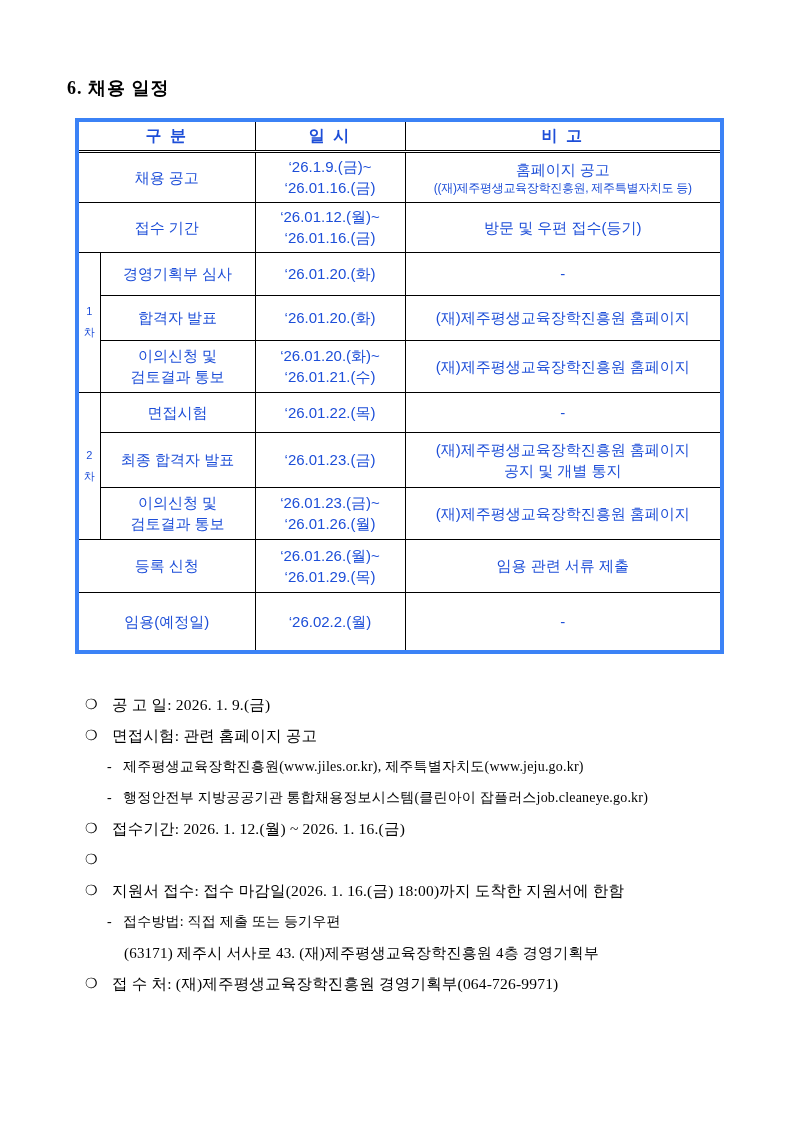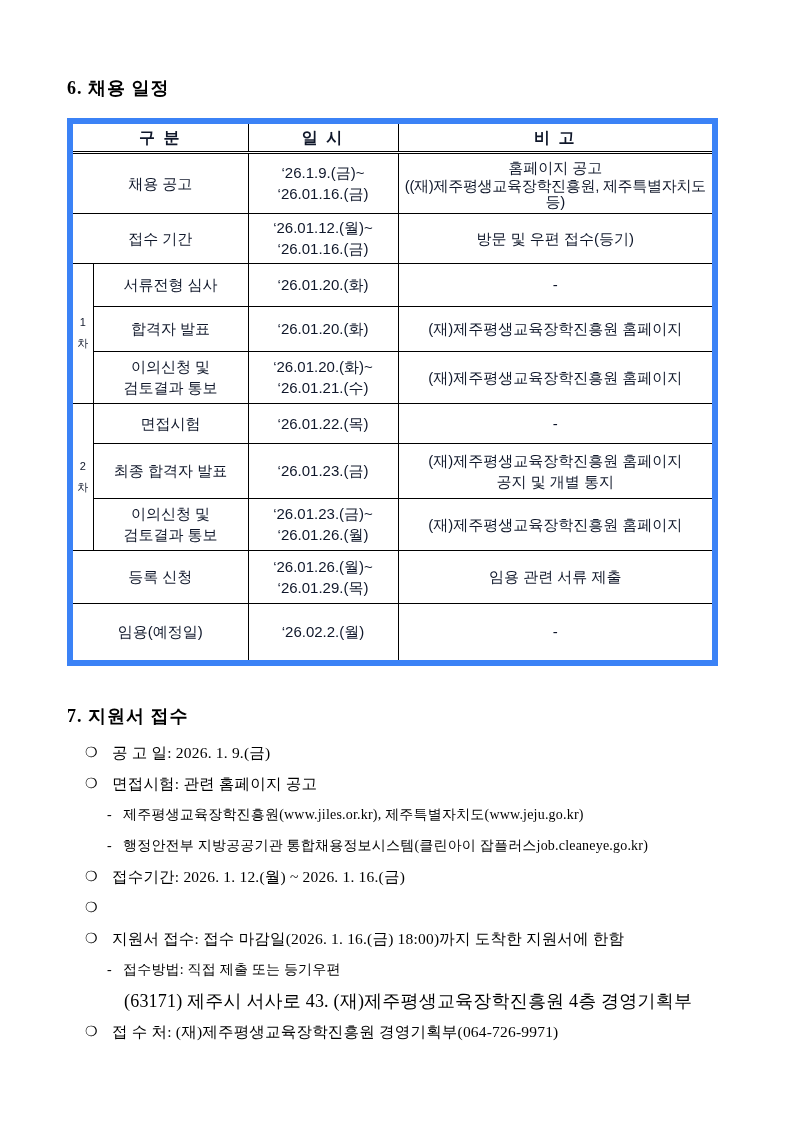--- a/index.html
+++ b/index.html
@@ -20,25 +20,25 @@
     letter-spacing:1px;
     line-height:20px;
     font-family:"Liberation Serif","DejaVu Serif",serif;
   }
   
   table.sched{
     border-collapse:collapse;
     table-layout:fixed;
     width:645px;
     margin-top:20px;
-    margin-left:0;
-    border:6px solid #3b82f6;
+    margin-left:8px;
+    border:4px solid #3b82f6;
     font-family:"Liberation Sans","DejaVu Sans",sans-serif;
     font-size:15px;
-    color:#0f172a;
+    color:#1d4ed8;
   }
   table.sched td{
     border:1px solid #000;
     text-align:center;
     vertical-align:middle;
     padding:3px 4px;
     line-height:21px;
     overflow:hidden;
   }
   table.sched tr.head td{
@@ -53,41 +53,41 @@
     line-height:19px;
     padding:0 2px;
     font-size:11px;
   }
   td.date{
     text-align:left;
     padding-left:17px;
   }
   td.cat{}
   .ln{display:block;text-align:center;}
-  .small{font-size:15px;line-height:16px;letter-spacing:-0.3px;}
+  .small{font-size:12px;line-height:16px;letter-spacing:-0.3px;}
   
   .sec7{margin-top:40px;}
   .s7-lines{margin-top:16px;}
   .line{
     display:flex;
     align-items:flex-start;
     margin-bottom:9px;
     line-height:22px;
     font-size:15.5px;
     letter-spacing:0.2px;
   }
   .line .marker{
     flex:0 0 auto;
     text-align:left;
   }
   .lv0{padding-left:18px;}
   .lv0 .marker{width:27px;font-size:14px;line-height:22px;}
   .lv1{padding-left:40px;font-size:14px;}
   .lv1 .marker{width:16px;}
-  .lv2{padding-left:57px;font-size:18px;}
+  .lv2{padding-left:57px;font-size:15px;}
   .lv2 .marker{width:0;}
 </style>
 </head>
 <body>
 
 <div class="page">
 
   <div class="sec-title">6. 채용 일정</div>
 
   <table class="sched">
@@ -120,21 +120,21 @@
         <td colspan="2" class="cat">접수 기간</td>
         <td class="date">
           <span class="ln">‘26.01.12.(월)~</span>
           <span class="ln">‘26.01.16.(금)</span>
         </td>
         <td>방문 및 우편 접수(등기)</td>
       </tr>
 
       <tr style="height:43px">
         <td rowspan="3" class="grp">1차</td>
-        <td class="cat">서류전형 심사</td>
+        <td class="cat">경영기획부 심사</td>
         <td class="date">‘26.01.20.(화)</td>
         <td>-</td>
       </tr>
 
       <tr style="height:45px">
         <td class="cat">합격자 발표</td>
         <td class="date">‘26.01.20.(화)</td>
         <td>(재)제주평생교육장학진흥원 홈페이지</td>
       </tr>
 
@@ -189,21 +189,20 @@
 
       <tr style="height:60px">
         <td colspan="2" class="cat">임용(예정일)</td>
         <td class="date">‘26.02.2.(월)</td>
         <td>-</td>
       </tr>
     </tbody>
   </table>
 
   <div class="sec7">
-    <div class="sec-title">7. 지원서 접수</div>
 
     <div class="s7-lines">
       <div class="line lv0">
         <span class="marker">❍</span>
         <span class="txt">공 고 일: 2026. 1. 9.(금)</span>
       </div>
       <div class="line lv0">
         <span class="marker">❍</span>
         <span class="txt">면접시험: 관련 홈페이지 공고</span>
       </div>

